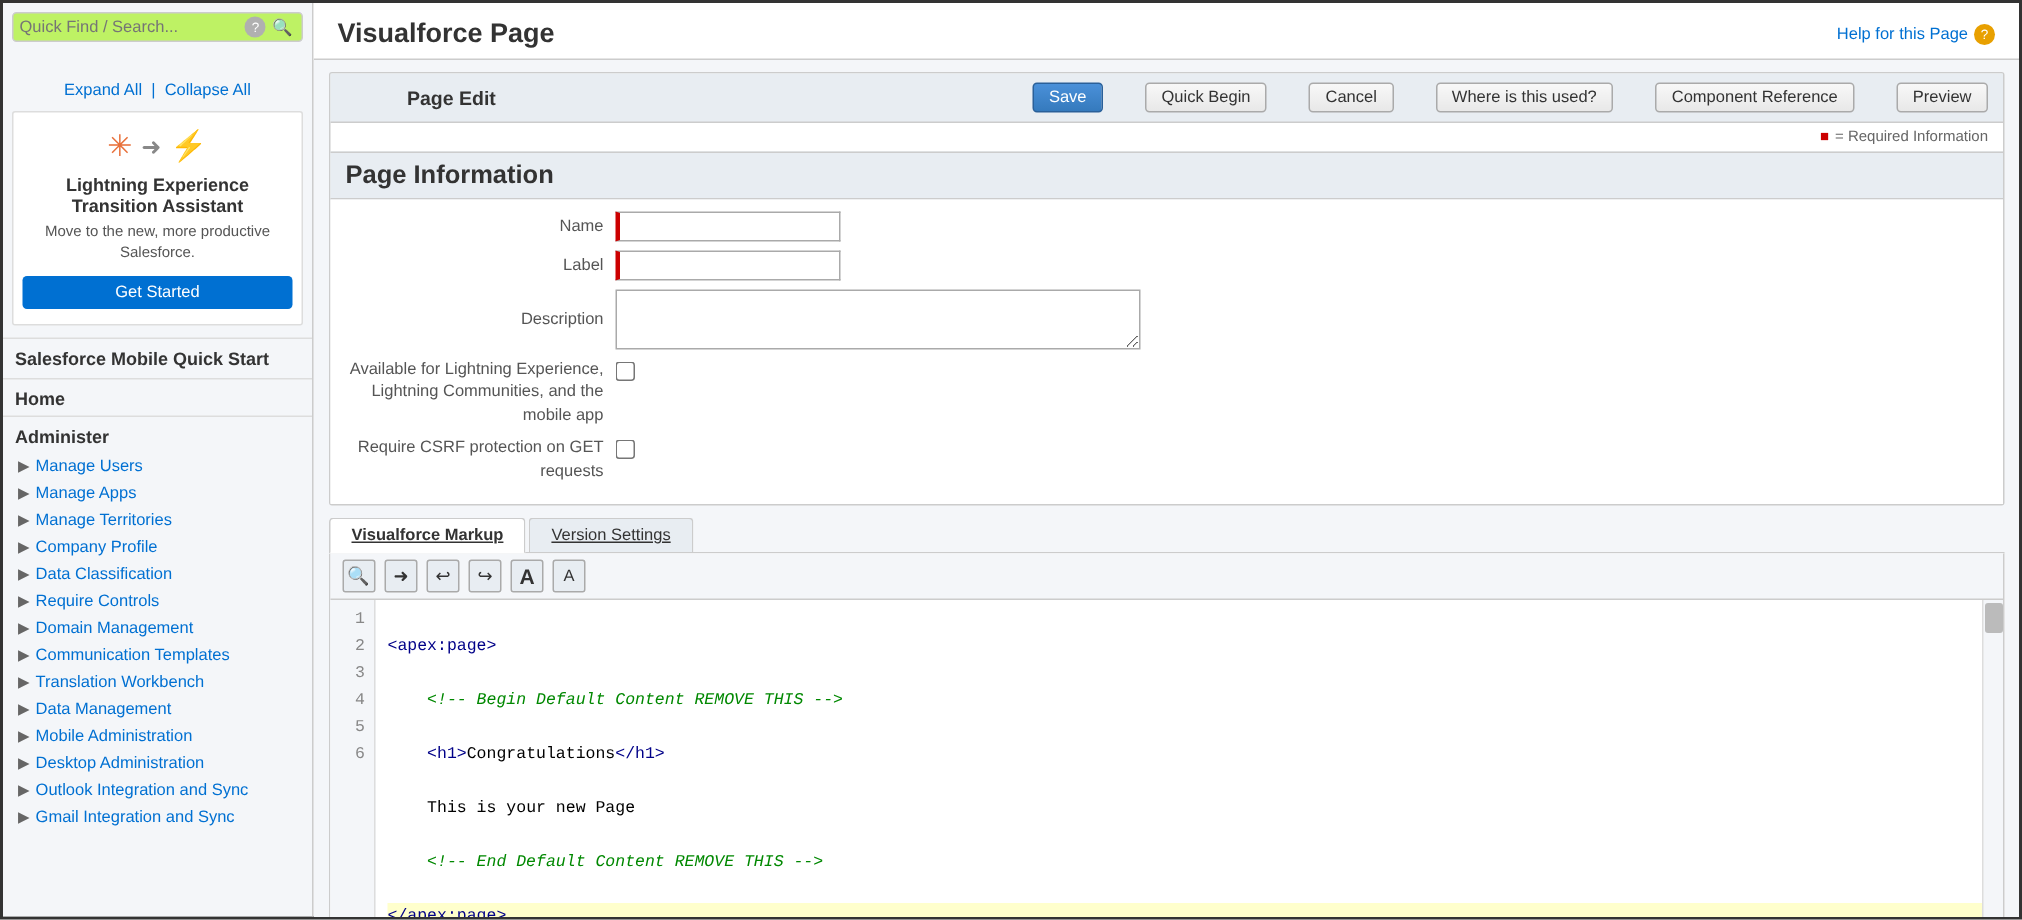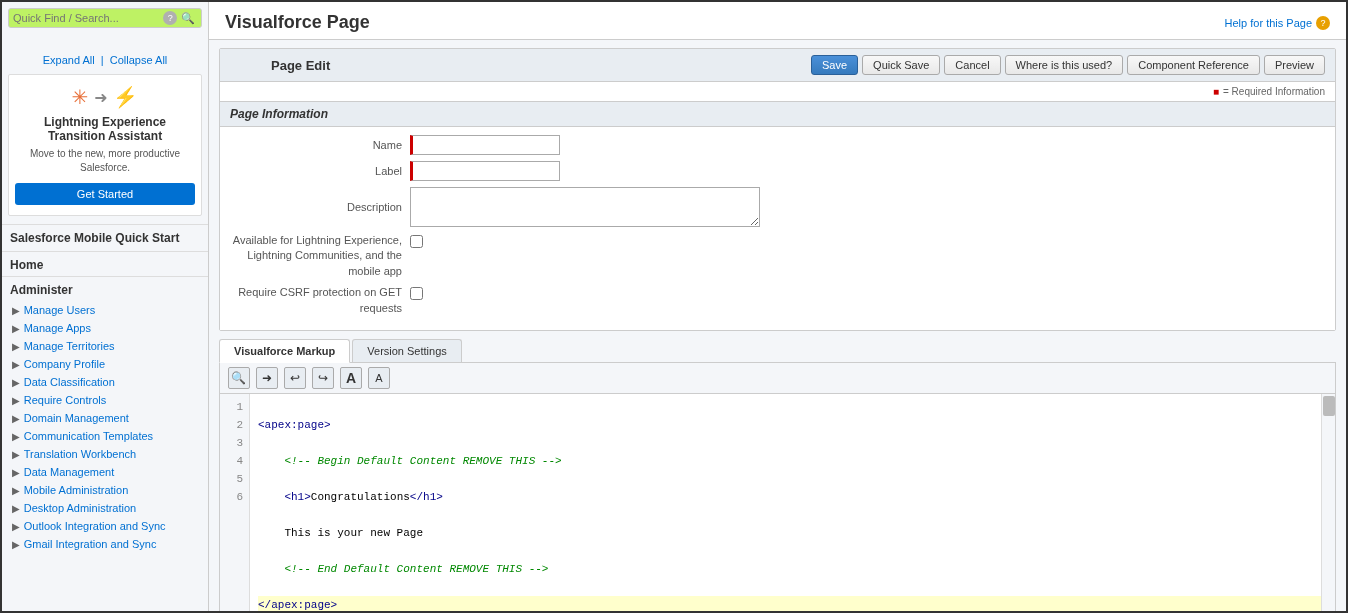--- a/index.html
+++ b/index.html
@@ -222,20 +222,21 @@
     }
 
     .btn {
       padding: 3px 10px;
       font-size: 11px;
       border: 1px solid #aaa;
       border-radius: 3px;
       cursor: pointer;
       background: linear-gradient(to bottom, #f8f8f8, #e8e8e8);
       color: #333;
+      margin-left: 24px;
     }
     .btn-primary {
       background: linear-gradient(to bottom, #4a90d9, #357abd);
       color: #fff;
       border-color: #2a6099;
     }
 
     
     .required-info {
       text-align: right;
@@ -249,29 +250,28 @@
     }
     .req-mark {
       color: #cc0000;
       font-weight: bold;
     }
 
     
     .section-header {
       background: #e8edf2;
       padding: 5px 10px;
-      font-size: 12px;
+      font-size: 17px;
       font-weight: bold;
       color: #333;
       border-bottom: 1px solid #ccc;
       border-top: 1px solid #ccc;
       display: flex;
       align-items: center;
       justify-content: space-between;
-      font-style: italic;
     }
 
     .form-area {
       padding: 8px 10px;
       background: #fff;
     }
 
     .form-row {
       display: flex;
       align-items: center;
@@ -328,20 +328,21 @@
     .tab {
       padding: 5px 14px;
       font-size: 11px;
       cursor: pointer;
       border: 1px solid #ccc;
       border-bottom: none;
       background: #e8edf2;
       color: #333;
       margin-right: 2px;
       border-radius: 3px 3px 0 0;
+      text-decoration: underline;
     }
     .tab.active {
       background: #fff;
       border-bottom: 1px solid #fff;
       font-weight: bold;
       margin-bottom: -1px;
       z-index: 1;
       position: relative;
     }
 
@@ -525,21 +526,21 @@
   </div>
 
   <div class="content-area">
 
     <div class="page-edit-section">
 
       <div class="page-edit-header">
         <div class="page-edit-title">Page Edit</div>
         <div class="page-edit-buttons">
           <button class="btn btn-primary">Save</button>
-          <button class="btn">Quick Save</button>
+          <button class="btn">Quick Begin</button>
           <button class="btn">Cancel</button>
           <button class="btn">Where is this used?</button>
           <button class="btn">Component Reference</button>
           <button class="btn">Preview</button>
         </div>
       </div>
 
       <div class="required-info">
         <span class="req-mark">■</span>
         <span>= Required Information</span>

